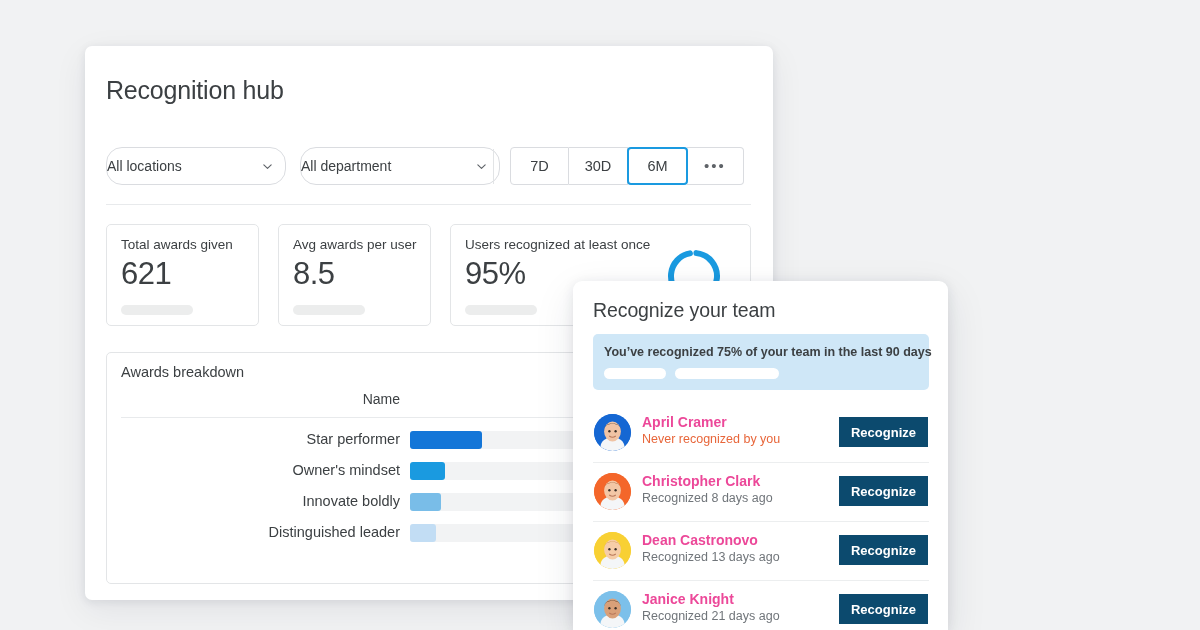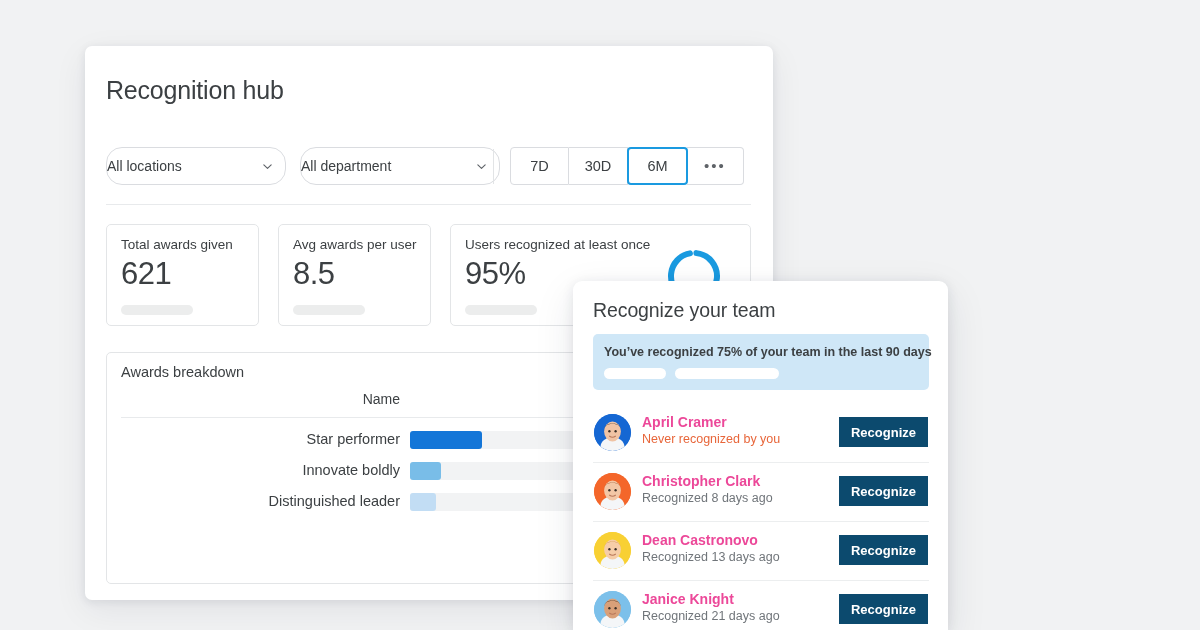--- a/index.html
+++ b/index.html
@@ -452,20 +452,26 @@
       <div class="bd-title">Awards breakdown</div>
       <div class="bd-head">
         <div class="bd-head-name">Name</div>
         <div class="bd-head-line"></div>
       </div>
       <div class="bd-rows" id="bd-rows">
           <div class="bd-row">
             <div class="bd-label">Star performer</div>
             <div class="bd-track">
               <div class="bd-fill" style="width: 22.5%; background: rgb(20, 118, 216);"></div>
+            </div>
+          </div>
+          <div class="bd-row">
+            <div class="bd-label">Owner's mindset</div>
+            <div class="bd-track">
+              <div class="bd-fill" style="width: 10.9375%; background: rgb(26, 154, 224);"></div>
             </div>
           </div>
           <div class="bd-row">
             <div class="bd-label">Innovate boldly</div>
             <div class="bd-track">
               <div class="bd-fill" style="width: 9.6875%; background: rgb(121, 189, 232);"></div>
             </div>
           </div>
           <div class="bd-row">
             <div class="bd-label">Distinguished leader</div>

